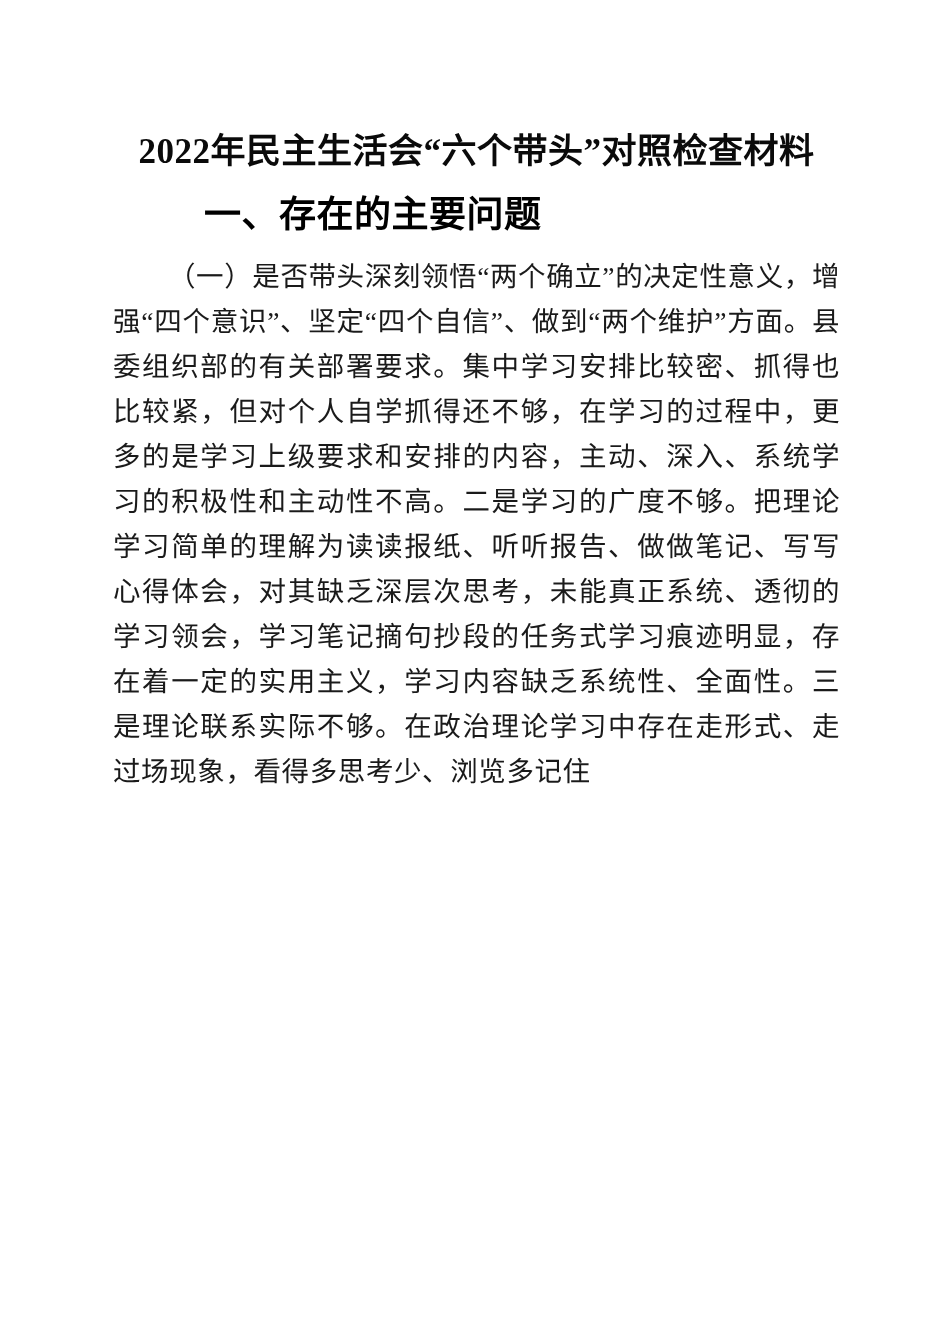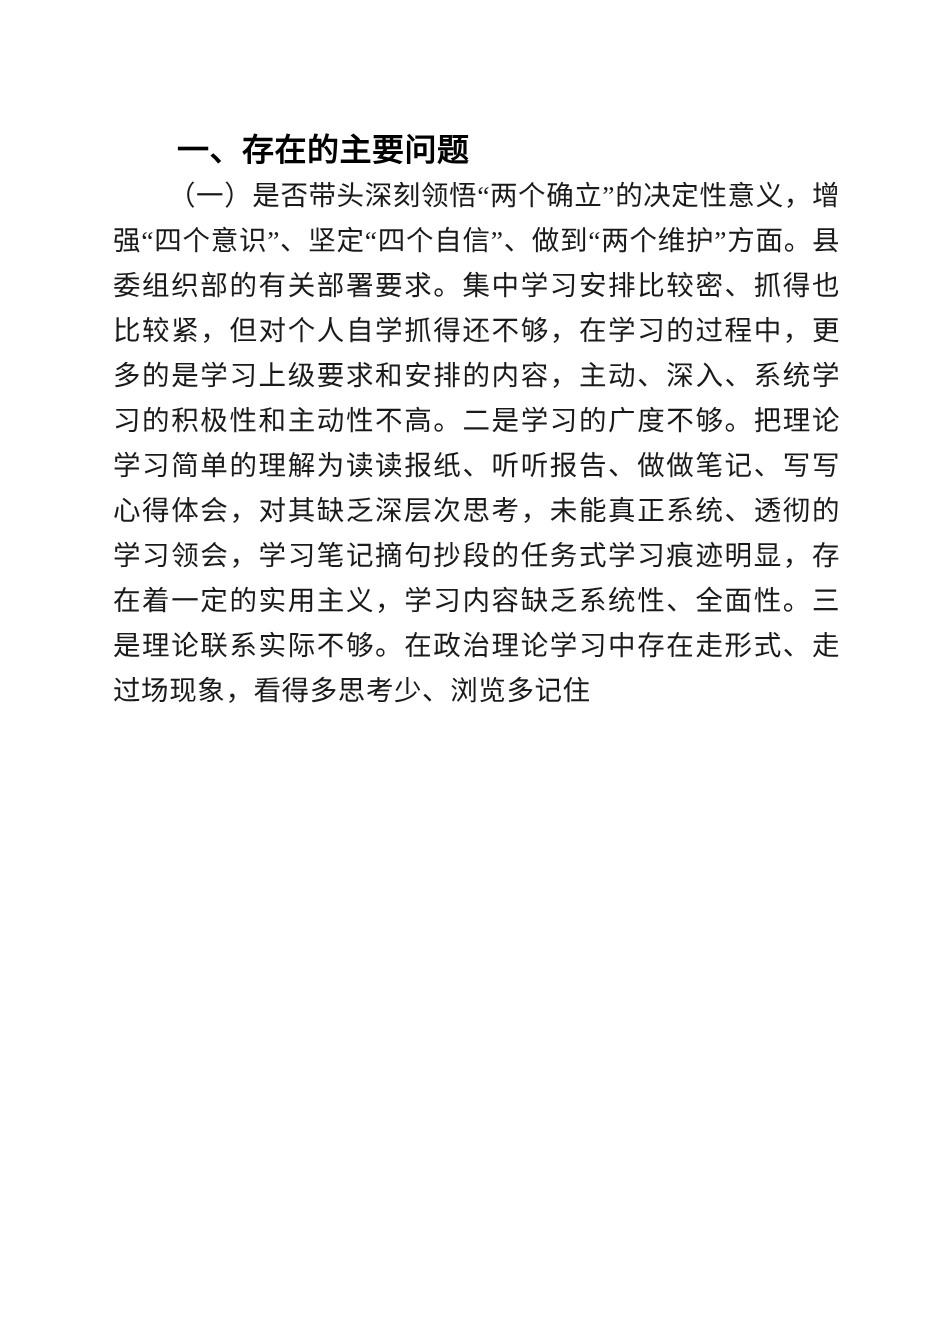--- a/index.html
+++ b/index.html
@@ -58,39 +58,40 @@
     color: #1a1a1a;
   }
   .para.indent {
     text-indent: 2em;
   }
 
   
   .heading-1 {
     font-family: "Liberation Sans", "DejaVu Sans", sans-serif;
     font-weight: 700;
-    font-size: 32px;
+    font-size: 37px;
     line-height: 45px;
     text-indent: 2em;
-    margin: 0;
+    margin: 17px;
     letter-spacing: 0.5px;
     color: #000000;
   }
 
   
   .para.tail {
     text-align-last: left;
   }
 </style>
 </head>
 <body>
 
 <div class="page">
   <div class="doc-body">
 
+    <h1 class="doc-title">2022年民主生活会“六个带头”对照检查材料</h1>
 
 
     <p class="heading-1">一、存在的主要问题</p>
 
     <p class="para indent tail">（一）是否带头深刻领悟“两个确立”的决定性意义，增强“四个意识”、坚定“四个自信”、做到“两个维护”方面。县委组织部的有关部署要求。集中学习安排比较密、抓得也比较紧，但对个人自学抓得还不够，在学习的过程中，更多的是学习上级要求和安排的内容，主动、深入、系统学习的积极性和主动性不高。二是学习的广度不够。把理论学习简单的理解为读读报纸、听听报告、做做笔记、写写心得体会，对其缺乏深层次思考，未能真正系统、透彻的学习领会，学习笔记摘句抄段的任务式学习痕迹明显，存在着一定的实用主义，学习内容缺乏系统性、全面性。三是理论联系实际不够。在政治理论学习中存在走形式、走过场现象，看得多思考少、浏览多记住</p>
 
   </div>
 </div>
 
 </body></html>

